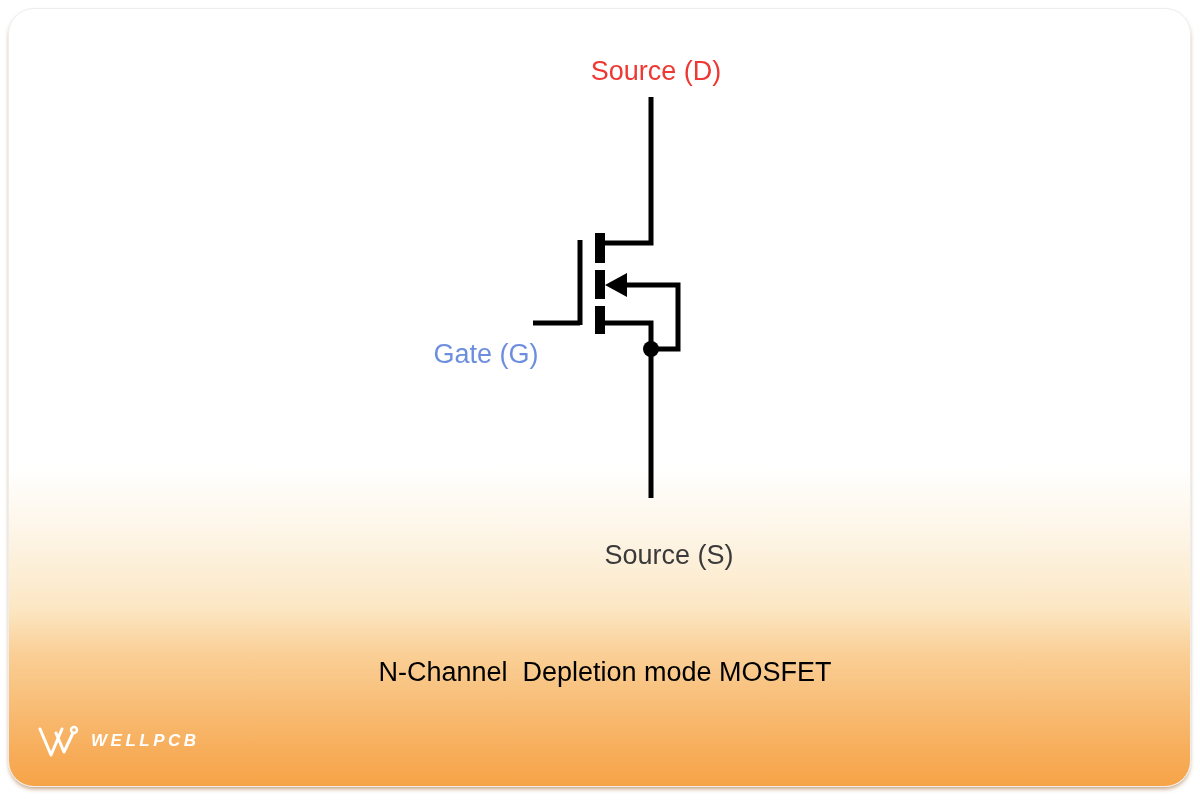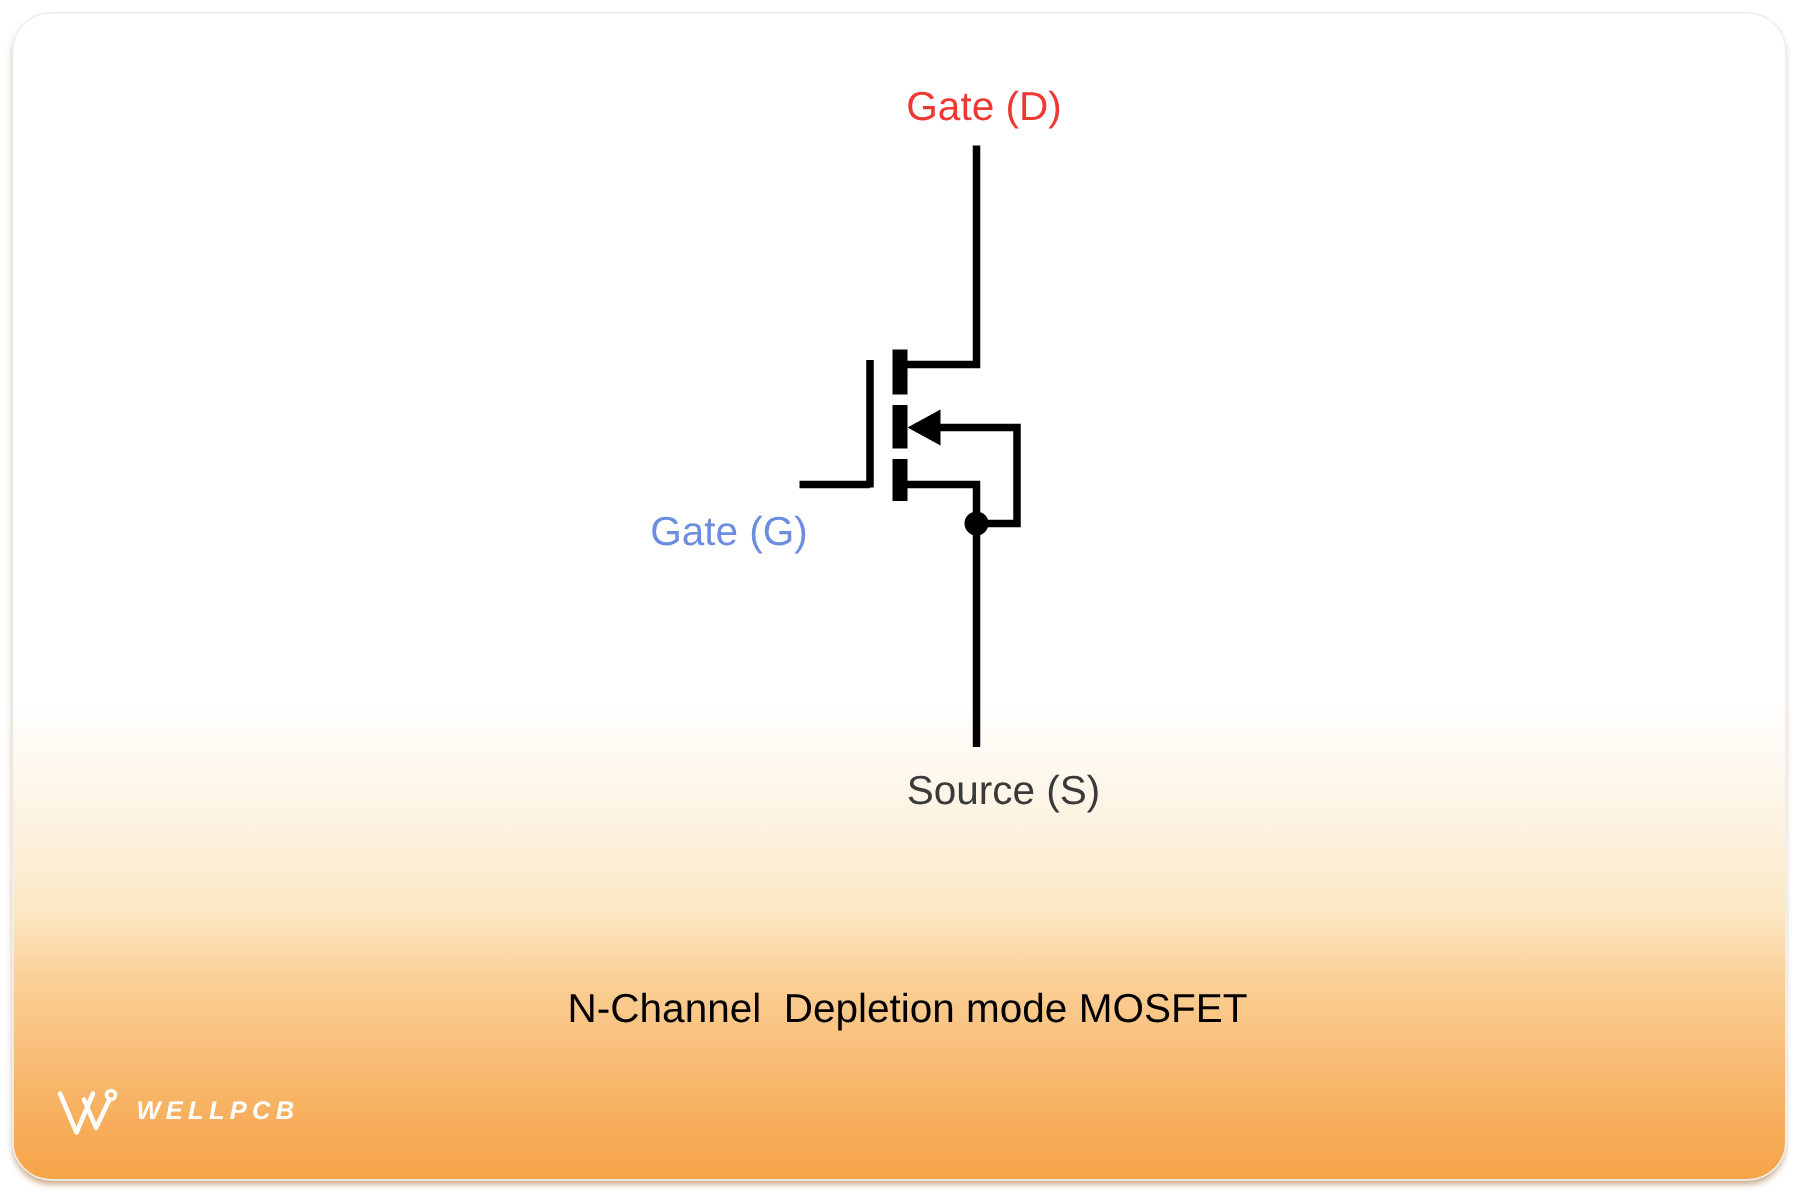--- a/index.html
+++ b/index.html
@@ -40,21 +40,21 @@
   }
   .terminal-label {
     position: absolute;
     transform: translateX(-50%);
     font-size: 27px;
     line-height: 1.1;
     white-space: pre;
   }
   .drain-label  { left: 656px; top: 57px;  color: #ed3833; }
   .gate-label   { left: 486px; top: 340px; color: #6d8ede; }
-  .source-label { left: 669px; top: 513px; color: #3a3a3a; }
+  .source-label { left: 669px; top: 541px; color: #3a3a3a; }
   .caption {
     position: absolute;
     left: 605px;
     top: 657px;
     transform: translateX(-50%);
     font-size: 27px;
     color: #000000;
     white-space: pre;
   }
   .logo {
@@ -96,21 +96,21 @@
     <rect x="595" y="233" width="10" height="30"></rect>
     <rect x="595" y="270" width="10" height="29"></rect>
     <rect x="595" y="306" width="10" height="28"></rect>
 
     <polygon points="605,285 627,273 627,297"></polygon>
 
     <circle cx="651" cy="349" r="8"></circle>
   </g>
 </svg>
 
-<div class="terminal-label drain-label">Gate (D)</div>
+<div class="terminal-label drain-label">Source (D)</div>
 <div class="terminal-label gate-label">Gate (G)</div>
 <div class="terminal-label source-label">Source (S)</div>
 
 <div class="caption">N-Channel  Depletion mode MOSFET</div>
 
 <div class="logo">
   <svg width="46" height="36" viewBox="0 0 46 36">
     <g fill="none" stroke="#ffffff" stroke-width="3" stroke-linecap="round" stroke-linejoin="round">
       <path d="M4 6 L15 32 L26 6"></path>
       <path d="M20 10 L28 29 L37 10"></path>

